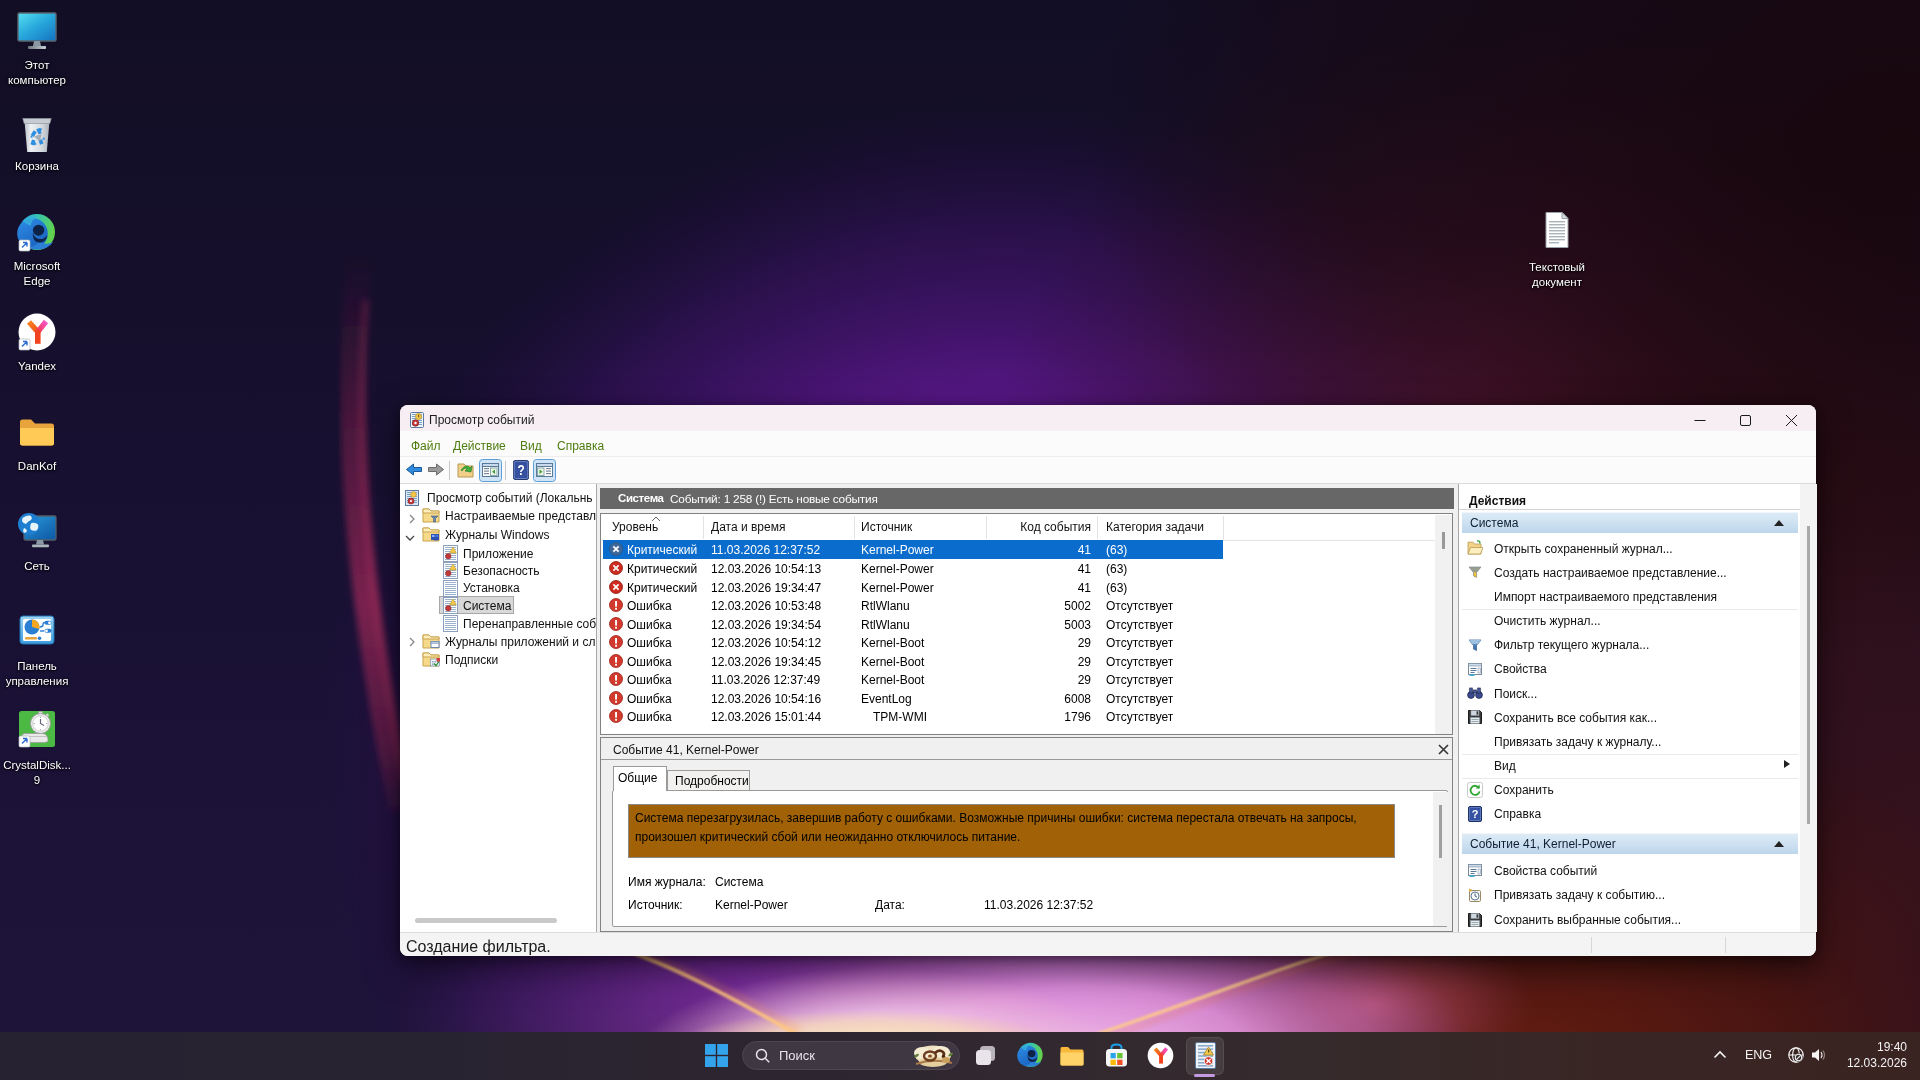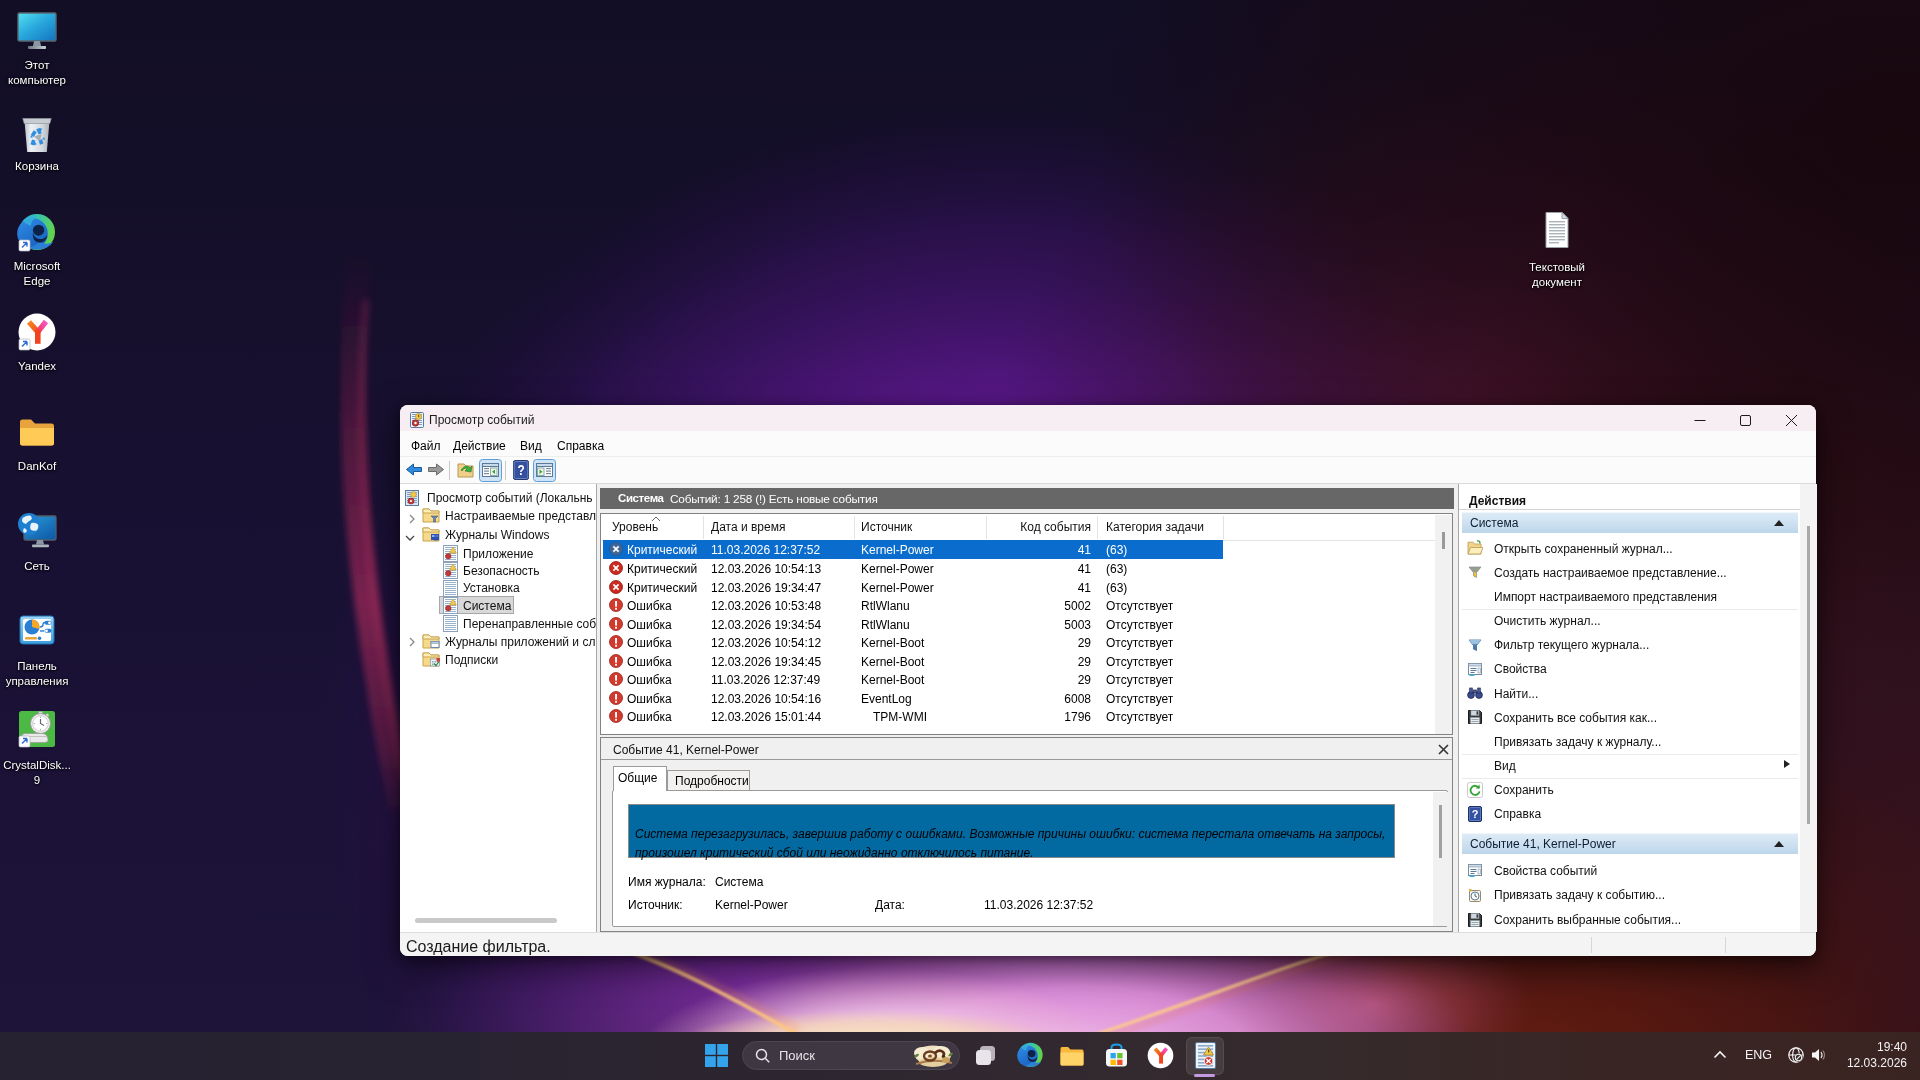--- a/index.html
+++ b/index.html
@@ -9,21 +9,21 @@
 #wall { position:absolute; left:0; top:0; width:1920px; height:1080px; }
 .dlabel { position:absolute; color:#fff; font-size:11.5px; text-align:center; line-height:15px;
   text-shadow:0 1px 2px rgba(0,0,0,.95), 0 0 3px rgba(0,0,0,.8); white-space:nowrap; transform:translateX(-50%); }
 .dicon { position:absolute; width:40px; height:40px; }
 
 #win { position:absolute; left:400px; top:405px; width:1416px; height:551px; background:#f0f0f0;
   border-radius:8px; box-shadow:0 12px 34px rgba(0,0,0,.55), 0 2px 10px rgba(0,0,0,.4); }
 #titlebar { position:absolute; left:0; top:0; width:1416px; height:26px; background:#f7eef4; border-radius:8px 8px 0 0; }
 #titlebar .ttext { position:absolute; left:29px; top:8px; font-size:12px; color:#1b1b1b; }
 #menubar { position:absolute; left:0; top:26px; width:1416px; height:25px; background:#fbfbfb; }
-.mitem { position:absolute; top:8px; font-size:12px; color:#000000; }
+.mitem { position:absolute; top:8px; font-size:12px; color:#4d7c0f; }
 #toolbar { position:absolute; left:0; top:51px; width:1416px; height:28px; background:#fbfbfb; border-top:1px solid #eeeeee; border-bottom:1px solid #d9d9d9; }
 .tsep { position:absolute; top:4px; width:1px; height:19px; background:#c9c9c9; }
 #statusbar { position:absolute; left:0; top:527px; width:1416px; height:24px; background:#f4f4f4; border-top:1px solid #dcdcdc; border-radius:0 0 8px 8px; }
 #statusbar .stext { position:absolute; left:6px; top:5px; font-size:16px; color:#1a1a1a; }
 .sdiv { position:absolute; top:4px; width:1px; height:16px; background:#d7d7d7; }
 
 #tree { position:absolute; left:0; top:79px; width:197px; height:448px; background:#fff; border-right:1px solid #a8a8a8; overflow:hidden; }
 .trow { position:absolute; font-size:12px; color:#111; white-space:nowrap; }
 .chev { position:absolute; width:10px; height:10px; }
 
@@ -34,21 +34,21 @@
 .hdr { position:absolute; top:6px; font-size:12px; color:#111; white-space:nowrap; }
 .hsep { position:absolute; top:2px; width:1px; height:23px; background:#e3e3e3; }
 .row { position:absolute; left:0px; width:851px; height:19px; font-size:12px; color:#000; }
 .row .cell { position:absolute; top:3px; white-space:nowrap; }
 .sel { position:absolute; left:10px; top:0; width:612px; height:19px; background:#0a6dce; }
 .lvlico { position:absolute; left:8px; top:2px; width:14px; height:14px; }
 
 #detail { position:absolute; left:200px; top:332px; width:853px; height:195px; background:#f0f0f0; border:1px solid #828282; }
 #detail .dtitle { position:absolute; left:12px; top:5px; font-size:12px; color:#111; }
 #dcontent { position:absolute; left:11px; top:52px; width:836px; height:137px; background:#fff; border:1px solid #9a9a9a; border-radius:2px; }
-#msgbox { position:absolute; left:15px; top:13px; width:767px; height:54px; background:#0369a1; border:1px solid #8a8a8a; font-size:12px; color:#000; padding:20px 6px; line-height:19px;font-style:italic; }
+#msgbox { position:absolute; left:15px; top:13px; width:767px; height:54px; background:#a16207; border:1px solid #8a8a8a; font-size:12px; color:#000; padding:4px 6px; line-height:19px; }
 .dlbl { position:absolute; font-size:12px; color:#000; white-space:nowrap; }
 
 #actions { position:absolute; left:1058px; top:79px; width:358px; height:448px; background:#fff; border-left:1px solid #a8a8a8; }
 #actions .atitle { position:absolute; left:10px; top:7px; font-size:12px; font-weight:bold; color:#111; }
 .ahead { position:absolute; left:3px; width:336px; height:21px; background:linear-gradient(#dfecf7,#bdd6eb); box-shadow:inset 0 1px 0 #eff6fc; font-size:12px; color:#0d1f33; }
 .ahead .t { position:absolute; left:8px; top:4px; }
 .ahead .ar { position:absolute; right:14px; top:8px; width:0; height:0; border-left:5px solid transparent; border-right:5px solid transparent; border-bottom:6px solid #222; }
 .act { position:absolute; left:35px; font-size:12px; color:#111; white-space:nowrap; }
 .asep { position:absolute; left:3px; width:336px; height:1px; background:#e9e9e9; }
 .aicon { position:absolute; left:8px; width:16px; height:16px; }
@@ -745,21 +745,21 @@
           <rect x="2.5" y="13.5" width="5" height="1.5" fill="#3ab0d8"></rect>
         </svg>
       <div class="act" style="top:178.3px">Свойства</div>
       <svg class="aicon" style="top:201.0px" viewBox="0 0 16 16">
           <circle cx="4" cy="10" r="3.4" fill="#3a4a8c" stroke="#202a55" stroke-width="0.8"></circle>
           <circle cx="12" cy="10" r="3.4" fill="#3a4a8c" stroke="#202a55" stroke-width="0.8"></circle>
           <rect x="2.7" y="3" width="2.6" height="5" fill="#4a5a9c" stroke="#202a55" stroke-width="0.7"></rect>
           <rect x="10.7" y="3" width="2.6" height="5" fill="#4a5a9c" stroke="#202a55" stroke-width="0.7"></rect>
           <rect x="6.5" y="5" width="3" height="3" fill="#4a5a9c" stroke="#202a55" stroke-width="0.7"></rect>
         </svg>
-      <div class="act" style="top:202.5px">Найти...</div>
+      <div class="act" style="top:202.5px">Поиск...</div>
       <svg class="aicon" style="top:225.2px" viewBox="0 0 16 16">
           <path d="M1.5 1.5 L12.5 1.5 L14.5 3.5 L14.5 14.5 L1.5 14.5 Z" fill="#3a3a3a" stroke="#1a1a1a"></path>
           <rect x="4" y="1.5" width="8" height="5" fill="#cfd8e0" stroke="#8a9aa8" stroke-width="0.5"></rect>
           <rect x="9.5" y="2.3" width="1.8" height="3.4" fill="#3a3a3a"></rect>
           <rect x="3.5" y="8.5" width="9" height="6" fill="#e8edf2" stroke="#8a9aa8" stroke-width="0.5"></rect>
           <rect x="4.5" y="10" width="7" height="1" fill="#9aa"></rect>
           <rect x="4.5" y="12" width="7" height="1" fill="#9aa"></rect>
         </svg>
       <div class="act" style="top:226.7px">Сохранить все события как...</div>
       <div class="act" style="top:251px">Привязать задачу к журналу...</div>

